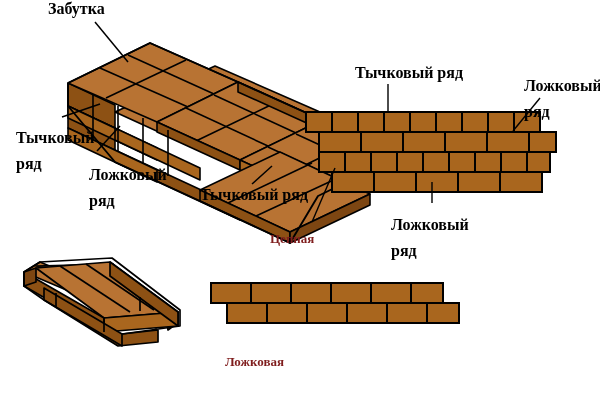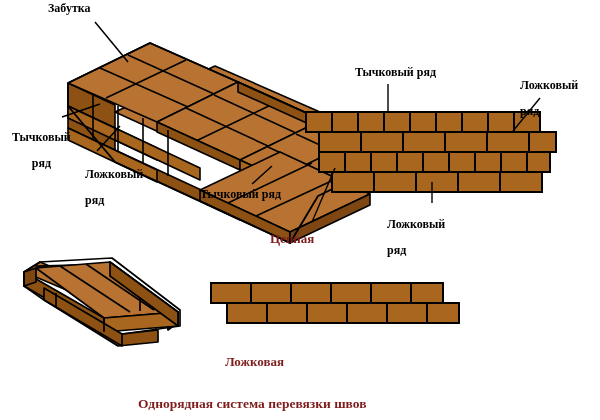--- a/index.html
+++ b/index.html
@@ -9,21 +9,21 @@
     font-family:"Liberation Serif", serif;
     position:relative;
     overflow:hidden;
   }
   #stage{position:absolute;left:0;top:0;width:600px;height:420px;}
   .lbl{
     position:absolute;
     font-family:"Liberation Serif", serif;
     font-weight:bold;
     color:#000000;
-    font-size:12px;
+    font-size:16px;
     line-height:13px;
     letter-spacing:0px;
     white-space:pre;
   }
   .title{
     position:absolute;
     font-family:"Liberation Serif", serif;
     font-weight:bold;
     font-size:13px;
     color:#7f1d1d;
@@ -222,21 +222,21 @@
       <line x1="252" y1="184" x2="272" y2="166"></line>
     </g>
 
     <g>
       <rect x="415" y="115" width="0" height="0" fill="none"></rect>
     </g>
   </svg>
 
   <div class="lbl" style="left:48px;top:2px;">Забутка</div>
 
-  <div class="lbl" style="left:0px;top:118px;text-align:center;">
+  <div class="lbl" style="left:0px;top:118px;">
     <span>Тычковый</span><br>
     <span>ряд</span>
   </div>
 
   <div class="lbl" style="left:73px;top:155px;">
     <span>Ложковый</span><br>
     <span>ряд</span>
   </div>
 
   <div class="lbl" style="left:200px;top:188px;">Тычковый ряд</div>
@@ -250,15 +250,14 @@
 
   <div class="lbl" style="left:375px;top:205px;">
     <span>Ложковый</span><br>
     <span>ряд</span>
   </div>
 
   <div class="title" style="left:270px;top:231px;">Цепная</div>
 
   <div class="title" style="left:225px;top:354px;">Ложковая</div>
 
-  <div class="title" style="left:138px;top:396px;font-size:13.5px;">Однорядная система перевязки швов</div>
 
 </div>
 
 </body></html>

